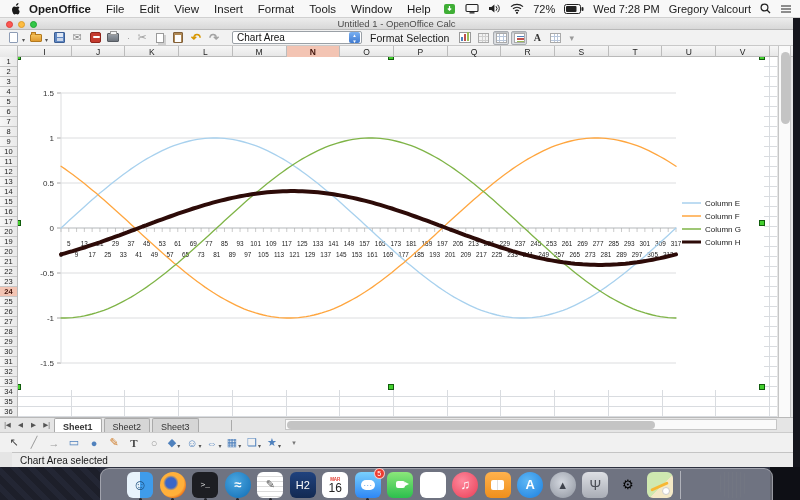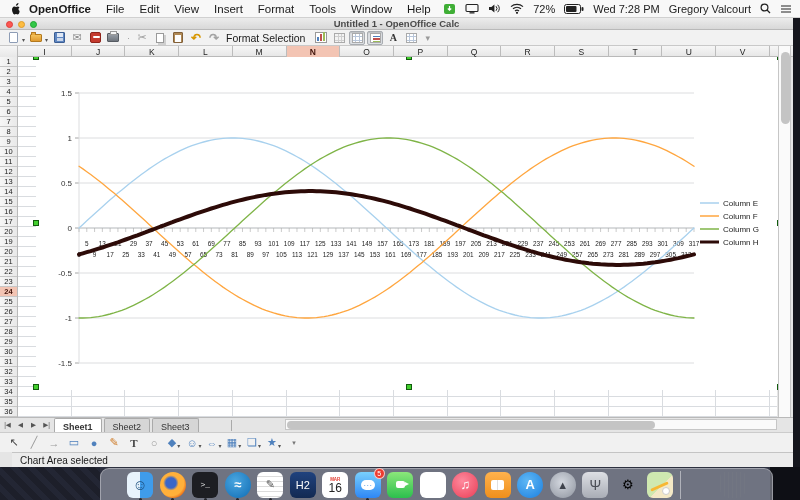--- a/index.html
+++ b/index.html
@@ -18,21 +18,21 @@
   .mb-right svg{display:block;}
   .mb-user{font-size:11px;}
 
   
   .titlebar{position:absolute;left:0;top:18px;width:793px;height:12px;
     background:linear-gradient(#ececec,#d8d8d8);border-bottom:1px solid #b9b9b9;z-index:30;}
   .tl{position:absolute;top:3px;width:7px;height:7px;border-radius:50%;}
   .tl.red{left:6px;background:#fc5753;border:0.5px solid #df3e38;}
   .tl.yellow{left:18px;background:#fdbc40;border:0.5px solid #de9c29;}
   .tl.green{left:30px;background:#33c748;border:0.5px solid #1ea72e;}
-  .title-text{position:absolute;left:0;right:0;top:0;text-align:center;font-size:9.5px;color:#4a4a4a;line-height:12px;font-weight:bold;}
+  .title-text{position:absolute;left:0;right:0;top:0;text-align:center;font-size:9.5px;color:#4a4a4a;line-height:12px;}
 
   
   .toolbar{position:absolute;left:0;top:30px;width:793px;height:16px;background:#f2f2f2;
     border-bottom:1px solid #c9c9c9;display:flex;align-items:center;padding-left:5px;z-index:30;}
   .tbi{width:16px;height:14px;display:flex;align-items:center;justify-content:center;
     font-size:11px;margin-right:2px;position:relative;border-radius:2px;}
   .caret{font-size:6px;color:#555;margin:4px 3px 0 -1px;}
   .ic-page{width:9px;height:11px;background:#fff;border:1px solid #8d9cb5;border-radius:1px;}
   .ic-folder{width:12px;height:8px;background:linear-gradient(#f5c25a,#e09a2f);border:1px solid #b3791e;border-radius:1px;position:relative;}
   .ic-folder i{position:absolute;left:0;top:-3px;width:5px;height:3px;background:#e8ab3f;border:1px solid #b3791e;border-bottom:none;border-radius:1px 1px 0 0;}
@@ -89,21 +89,21 @@
   .rh.sel{background:#f3c4b3;color:#40130a;font-weight:bold;}
   .gridbg{position:absolute;left:18px;top:57px;width:759px;height:360px;background:
      repeating-linear-gradient(to right,transparent 0 52.71px,#d9dce0 52.71px 53.71px),
      repeating-linear-gradient(to bottom,transparent 0 9px,#d9dce0 9px 10px),#fff;z-index:1;}
   .vscroll{position:absolute;left:778px;top:46px;width:13px;height:371px;background:#fafafa;
     border-left:1px solid #c6c6c6;border-right:1px solid #c6c6c6;z-index:21;}
   .vthumb{position:absolute;left:1.5px;top:6px;width:9px;height:72px;background:#c4c4c4;border-radius:5px;}
   .win-right-edge{position:absolute;left:793px;top:18px;width:7px;height:449px;background:#15161d;z-index:35;}
 
   
-  .chart{position:absolute;left:36px;top:57px;width:746px;height:333px;background:#fff;z-index:10;}
+  .chart{position:absolute;left:18px;top:57px;width:746px;height:333px;background:#fff;z-index:10;}
   .chart svg{position:absolute;left:0;top:0;}
   .chart svg text{font-family:"Liberation Sans",sans-serif;}
   .handle{position:absolute;width:6px;height:6px;background:#43cf2e;border:1px solid #115c0d;z-index:12;}
 
   
   .sheetbar{position:absolute;left:0;top:417px;width:793px;height:15px;background:#e5e5e5;
     border-top:1px solid #b9b9b9;display:flex;align-items:center;font-size:9px;z-index:20;}
   .navbtn{width:11px;height:11px;margin-left:2px;display:flex;align-items:center;justify-content:center;
     color:#555;font-size:6.5px;}
   .tab{height:13px;margin-top:2px;padding:8px 8px;display:flex;align-items:center;font-size:9px;color:#333;
@@ -286,20 +286,24 @@
     <span class="tbi">
         <span class="ic-copy"></span>
       </span>
     <span class="tbi">
         <span class="ic-paste">
           <i></i>
         </span>
       </span>
     <span class="tbi glyph-undo">↶</span>
     <span class="tbi glyph-redo">↷</span>
+    <div class="combo">
+      <span>Chart Area</span>
+      <span class="step">▲<br>▼</span>
+    </div>
     <span class="fmt-btn">Format Selection</span>
     <span class="tbi">
         <span class="ic-chartt">
           <i class="b1"></i>
           <i class="b2"></i>
           <i class="b3"></i>
         </span>
       </span>
     <span class="tbi">
         <span class="mini-grid grey"></span>

